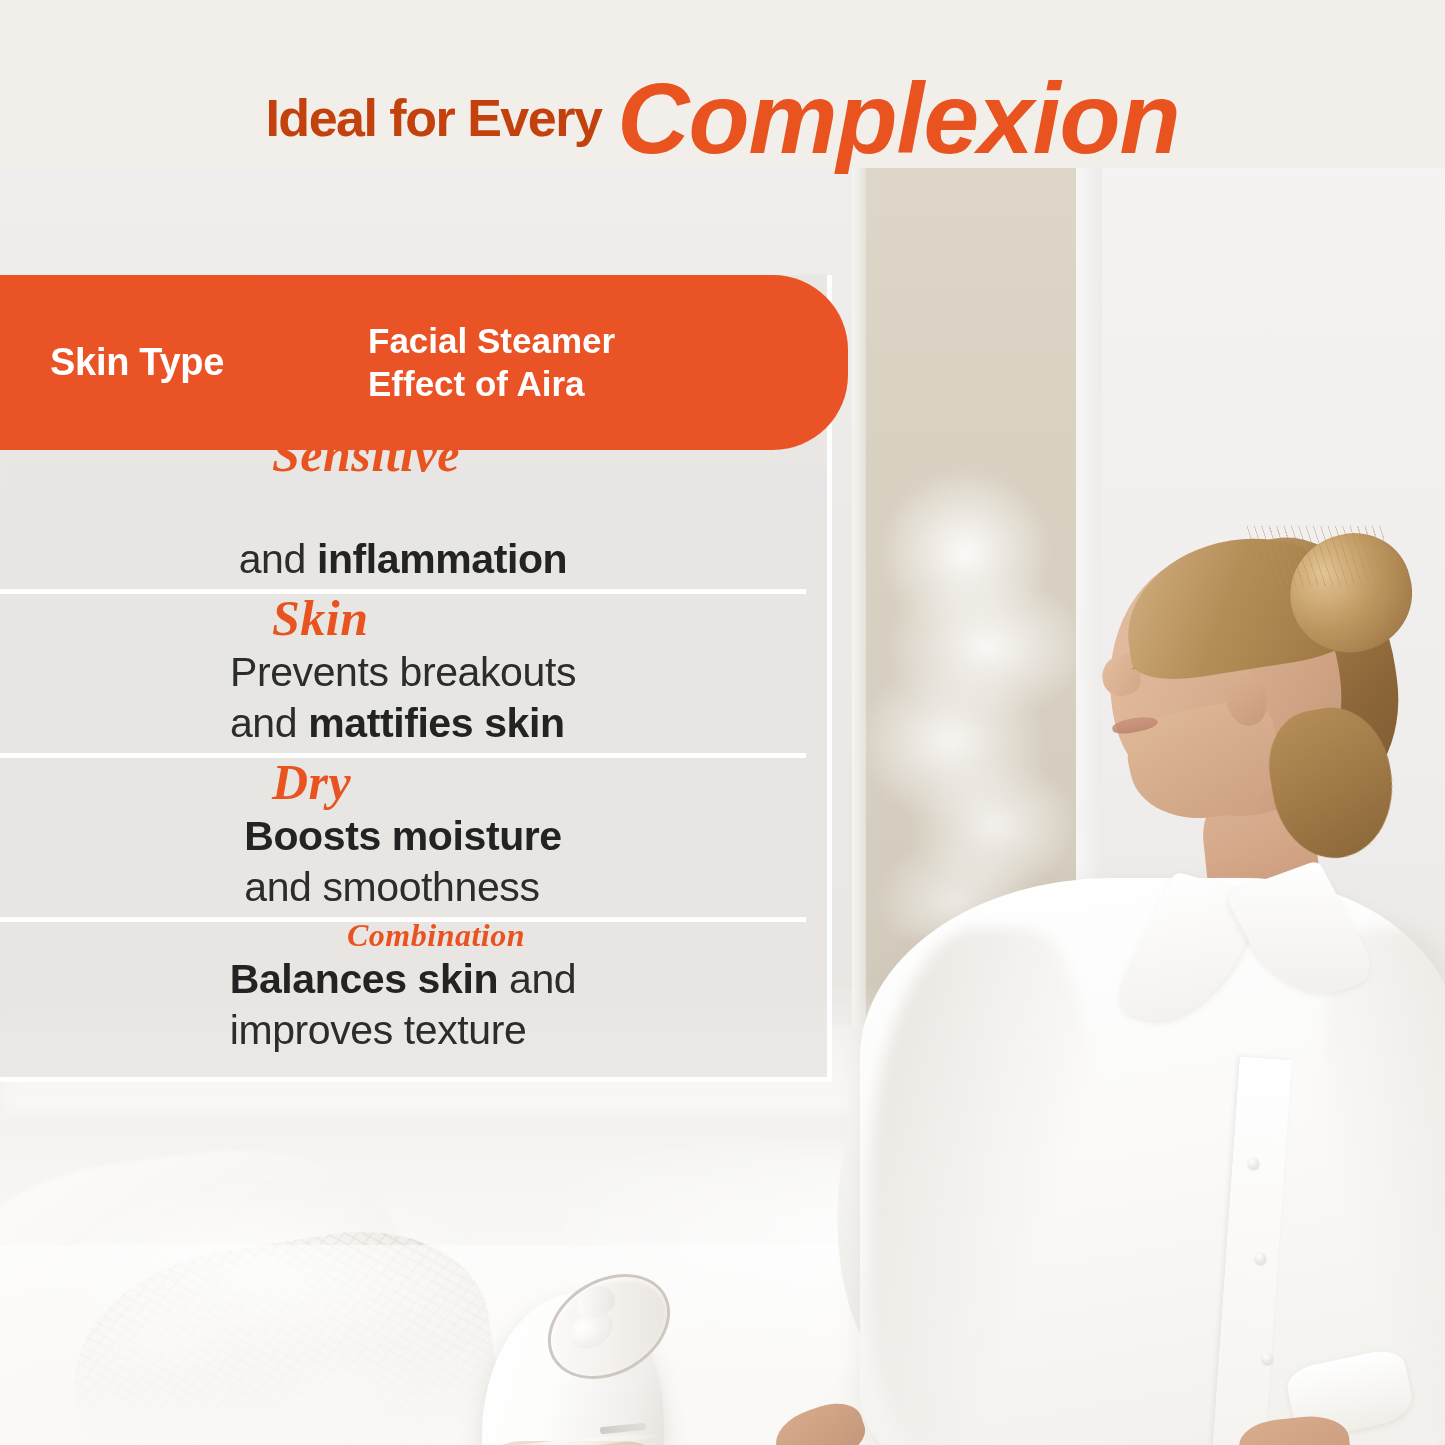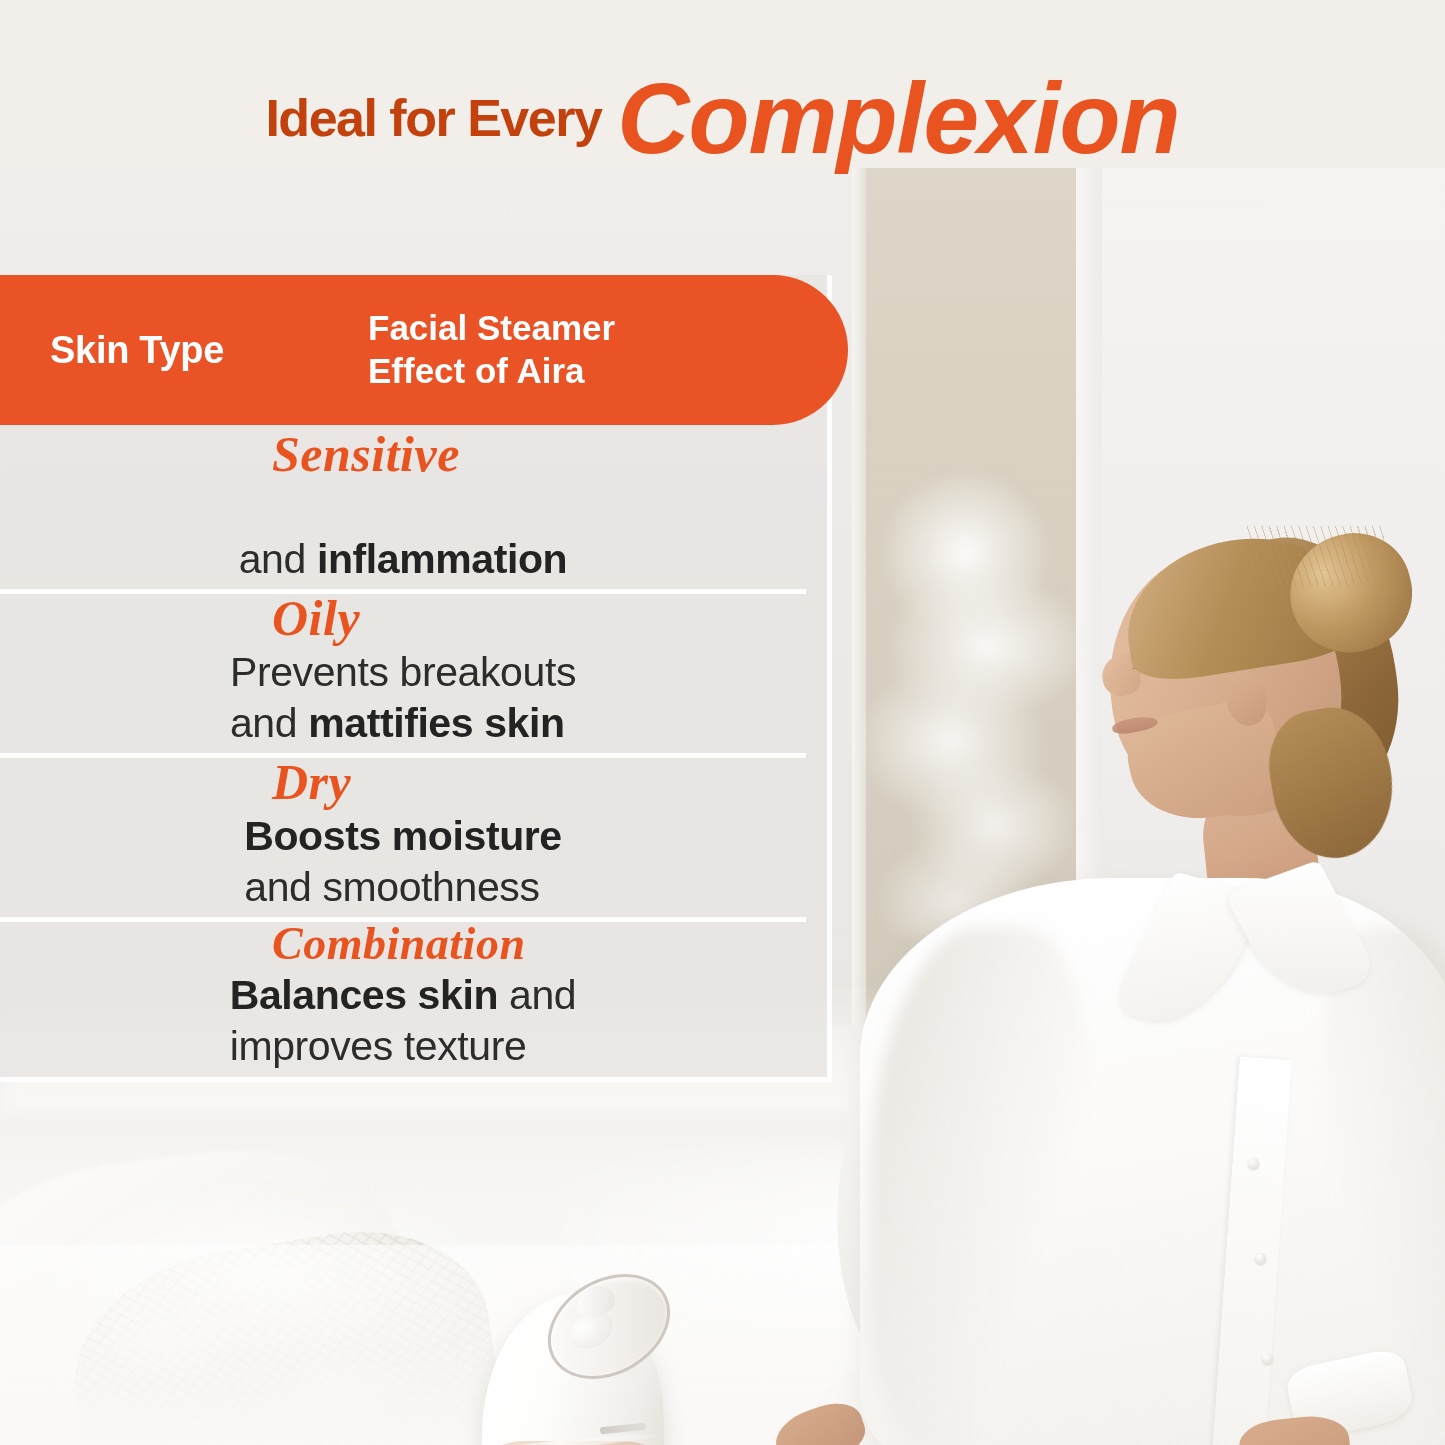--- a/index.html
+++ b/index.html
@@ -382,21 +382,21 @@
 
   
   .panel{
     position:absolute; left:0; top:275px; width:832px; height:807px;
     background:rgba(231,229,226,.80);
     border-right:5px solid #ffffff;
     border-bottom:5px solid #ffffff;
     backdrop-filter:blur(2px);
   }
   .panel-head{
-    position:absolute; left:0; top:0; width:848px; height:150px;
+    position:absolute; left:0; top:0; width:848px; height:175px;
     background:#ea5325;
     border-radius:0 75px 75px 0;
     display:flex; align-items:center;
     z-index:3;
   }
   .col-a{ width:368px; padding-left:50px; }
   .col-b{ flex:1; padding-right:30px; }
   .head-a{
     font-weight:700; font-size:38px; color:#ffffff; letter-spacing:-.3px;
     font-family:"Liberation Sans", sans-serif;
@@ -421,21 +421,21 @@
   .skin{
     width:368px;
     padding-left:40px;
     font-family:"Liberation Serif", serif;
     font-style:italic;
     font-weight:700;
     font-size:50px;
     color:#e9531f;
     letter-spacing:.5px;
   }
-  .skin.sm{ font-size:46px; }
+  .skin.sm{ font-size:32px;text-align:center; }
   .effect{
     flex:1;
     padding-right:26px;
     font-family:"Liberation Sans", sans-serif;
     font-size:41px;
     line-height:1.24;
     color:#2c2c2c;
     letter-spacing:-.4px;
   }
   .effect b{ font-weight:700; color:#232323; }
@@ -532,21 +532,21 @@
 
       <div class="row">
         <div class="skin">Sensitive</div>
         <div class="effect">
           <br>
           <span>and </span><b>inflammation</b>
         </div>
       </div>
 
       <div class="row">
-        <div class="skin">Oily</div>
+        <div class="skin">Skin</div>
         <div class="effect">
           <span>Prevents breakouts</span><br>
           <span>and </span><b>mattifies skin</b>
         </div>
       </div>
 
       <div class="row">
         <div class="skin">Dry</div>
         <div class="effect">
           <b>Boosts moisture</b><br>

